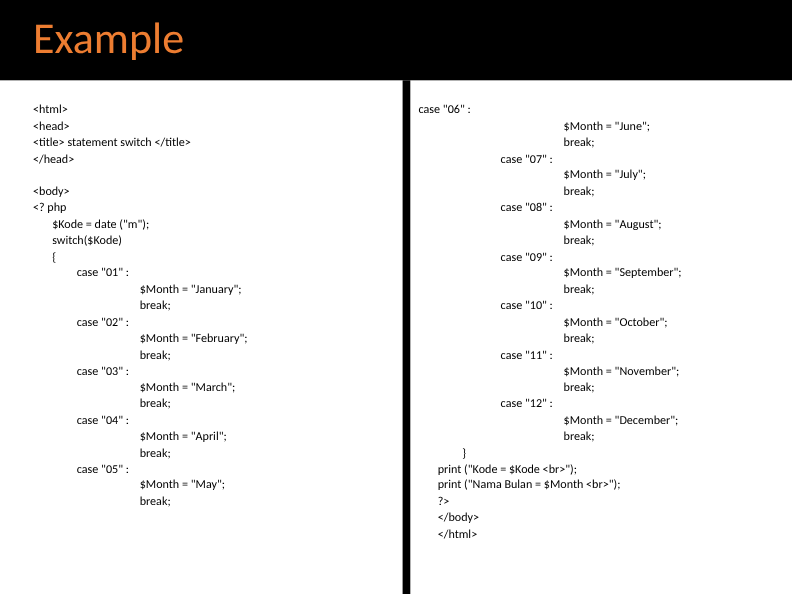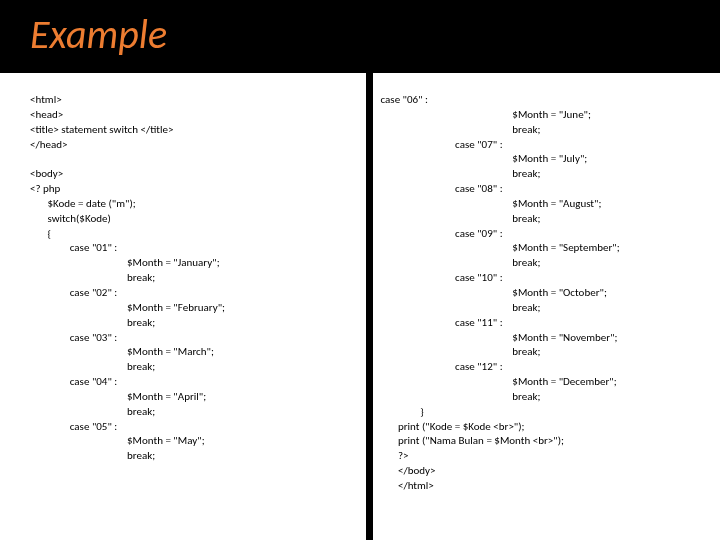--- a/index.html
+++ b/index.html
@@ -17,21 +17,20 @@
     position: relative;
   }
   .titlebar {
     background: #000;
     padding: 10px 30px 14px 30px;
   }
   .title {
     color: #ed7d31;
     font-size: 40px;
     font-weight: 400;
-    font-style: italic;
   }
   .content {
     display: flex;
     height: calc(100% - 70px);
     position: relative;
   }
   .col {
     flex: 1;
     padding: 20px 8px 8px 30px;
     font-size: 11px;

